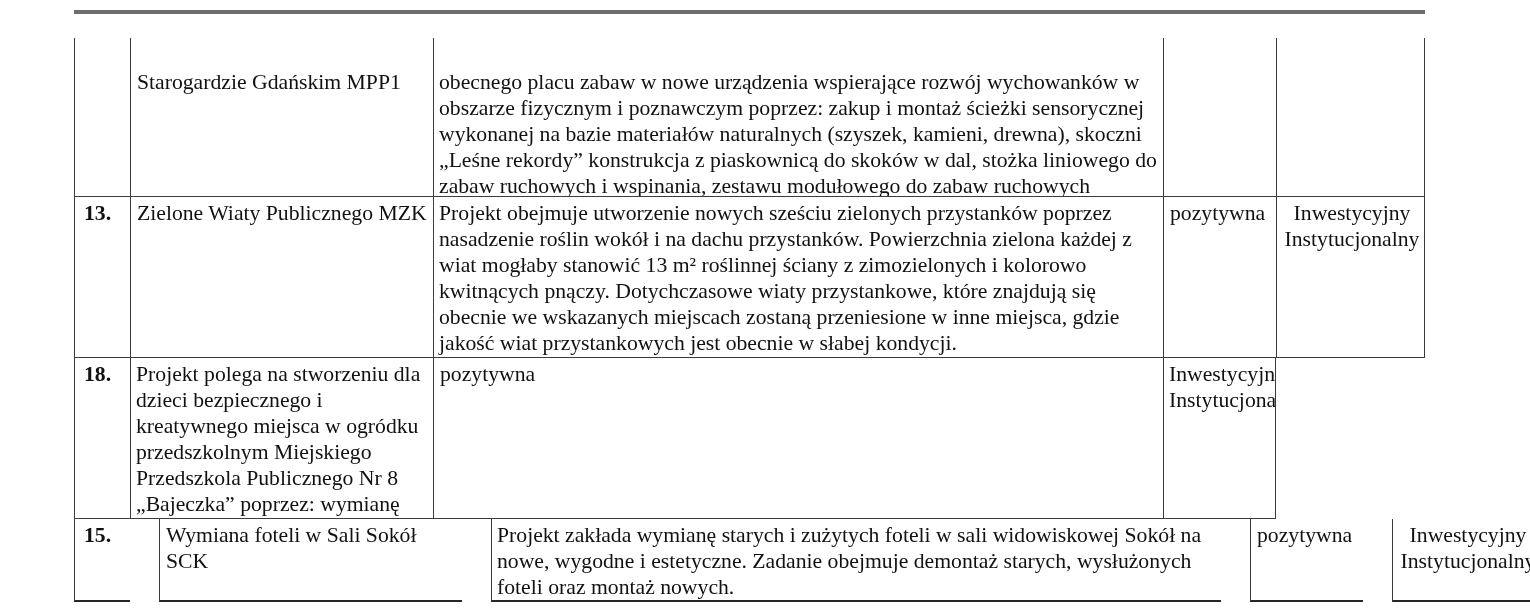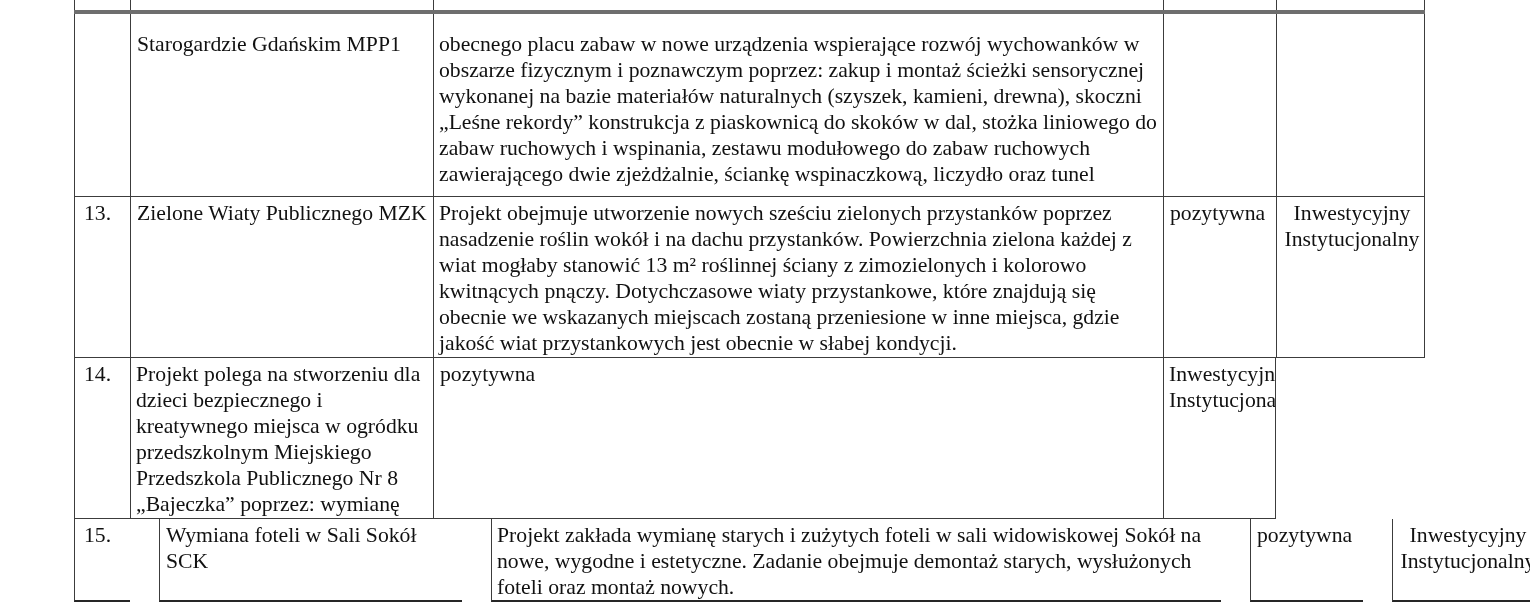--- a/index.html
+++ b/index.html
@@ -30,27 +30,27 @@
     line-height: 26px;
     overflow: hidden;
     word-spacing: normal;
   }
   .cell.last { border-right: 1px solid #3c3c3c; text-align: center; }
   .row-0 { height: 197px; }
   .row-1 { height: 161px; }
   .row-2 { height: 161px; }
   .row-3 { height: 83px; gap: 29px; }
   .row-3 .cell { border-bottom: 2px solid #262626; }
-  .c-num  { padding: 3px 4px 0 9px; }
+  .c-num  { padding: 3px 4px 0 9px; font-weight: bold; }
   .c-name { padding: 3px 6px 0 6px; }
   .c-desc { padding: 3px 6px 0 5px; font-family: Liberation Serif, serif; }
   .c-op   { padding: 3px 4px 0 6px; }
   .c-type { padding: 3px 2px 0 5px; }
   
-  .row-0 .cell { padding-top: 31px; }
+  .row-0 .cell { padding-top: 31px; margin-top: 38px; }
   .page-break-line {
     position: absolute;
     left: 74px;
     top: 10px;
     width: 1351px;
     height: 4px;
     background: #6e6e6e;
   }
 </style>
 </head>
@@ -70,21 +70,21 @@
 
     <div class="t-row row-1">
       <div class="cell c-num">13.</div>
       <div class="cell c-name">Zielone Wiaty Publicznego MZK</div>
       <div class="cell c-desc">Projekt obejmuje utworzenie nowych sześciu zielonych przystanków poprzez nasadzenie roślin wokół i na dachu przystanków. Powierzchnia zielona każdej z wiat mogłaby stanowić 13 m² roślinnej ściany z zimozielonych i kolorowo kwitnących pnączy. Dotychczasowe wiaty przystankowe, które znajdują się obecnie we wskazanych miejscach zostaną przeniesione w inne miejsca, gdzie jakość wiat przystankowych jest obecnie w słabej kondycji.</div>
       <div class="cell c-op">pozytywna</div>
       <div class="cell c-type last">Inwestycyjny Instytucjonalny</div>
     </div>
 
     <div class="t-row row-2">
-      <div class="cell c-num">14.</div>
+      <div class="cell c-num">18.</div>
       <div class="cell c-desc">Projekt polega na stworzeniu dla dzieci bezpiecznego i kreatywnego miejsca w ogródku przedszkolnym Miejskiego Przedszkola Publicznego Nr 8 „Bajeczka” poprzez: wymianę trawnika, ułożenia gumowych krawężników, wymianę desek w piaskownicy, zakupu certyfikowanego sprzętu, stworzenie ścieżki sensorycznej, zakupu kuchni błotnej oraz sprzętu zabawowego, a także zakupu ławeczek dla dzieci, które będą tworzyć przyjazne punkty spotkań.</div>
       <div class="cell c-op">pozytywna</div>
       <div class="cell c-type last">Inwestycyjny Instytucjonalny</div>
     </div>
 
     <div class="t-row row-3">
       <div class="cell c-num">15.</div>
       <div class="cell c-name">Wymiana foteli w Sali Sokół SCK</div>
       <div class="cell c-desc">Projekt zakłada wymianę starych i zużytych foteli w sali widowiskowej Sokół na nowe, wygodne i estetyczne. Zadanie obejmuje demontaż starych, wysłużonych foteli oraz montaż nowych.</div>
       <div class="cell c-op">pozytywna</div>

